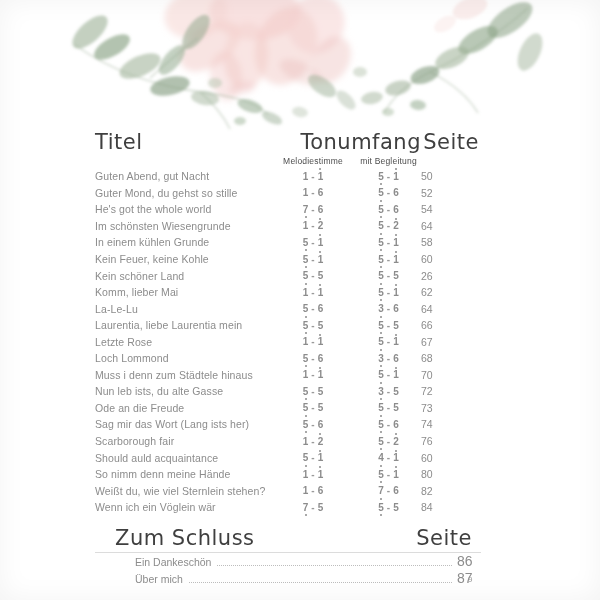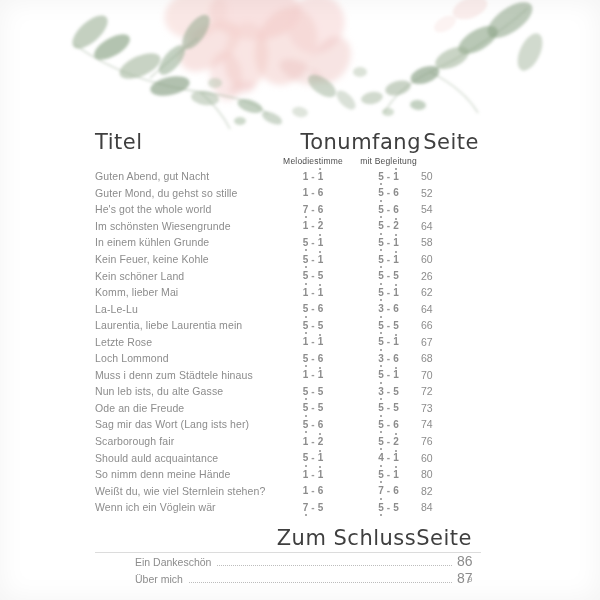--- a/index.html
+++ b/index.html
@@ -40,21 +40,21 @@
   .n{position:relative;display:inline-block;line-height:1;}
   .n.da::after, .n.db::after{
     content:"";position:absolute;left:50%;margin-left:-1px;
     width:2px;height:2px;border-radius:50%;background:#8c8c8c;
   }
   .n.da::after{top:-3.5px;}
   .n.db::after{bottom:-3.5px;}
   .nsep{display:inline-block;margin:0 3px;color:#9a9a9a;}
 
   .schluss-block{margin-top:9px;}
-  .schluss-header{display:flex;justify-content:flex-end;align-items:flex-end;height:26px;}
+  .schluss-header{display:flex;justify-content:space-between;align-items:flex-end;height:26px;margin-left:20px;}
   .schluss-rule{border-top:1px solid #dcdcdc;margin-top:2px;}
   .schluss-row{display:flex;align-items:baseline;height:17px;}
   .schluss-title{font-size:10.5px;color:#8c8c8c;white-space:nowrap;padding-left:40px;}
   .schluss-leader{flex:1;border-bottom:1px dotted #bdbdbd;margin:0 5px 3px 6px;height:1px;}
   .schluss-page{font-size:14px;color:#8c8c8c;width:24px;text-align:left;}
 
   .page-num{
     position:absolute;left:468px;top:575px;z-index:2;
     font-size:8px;color:#9a9a9a;
   }

